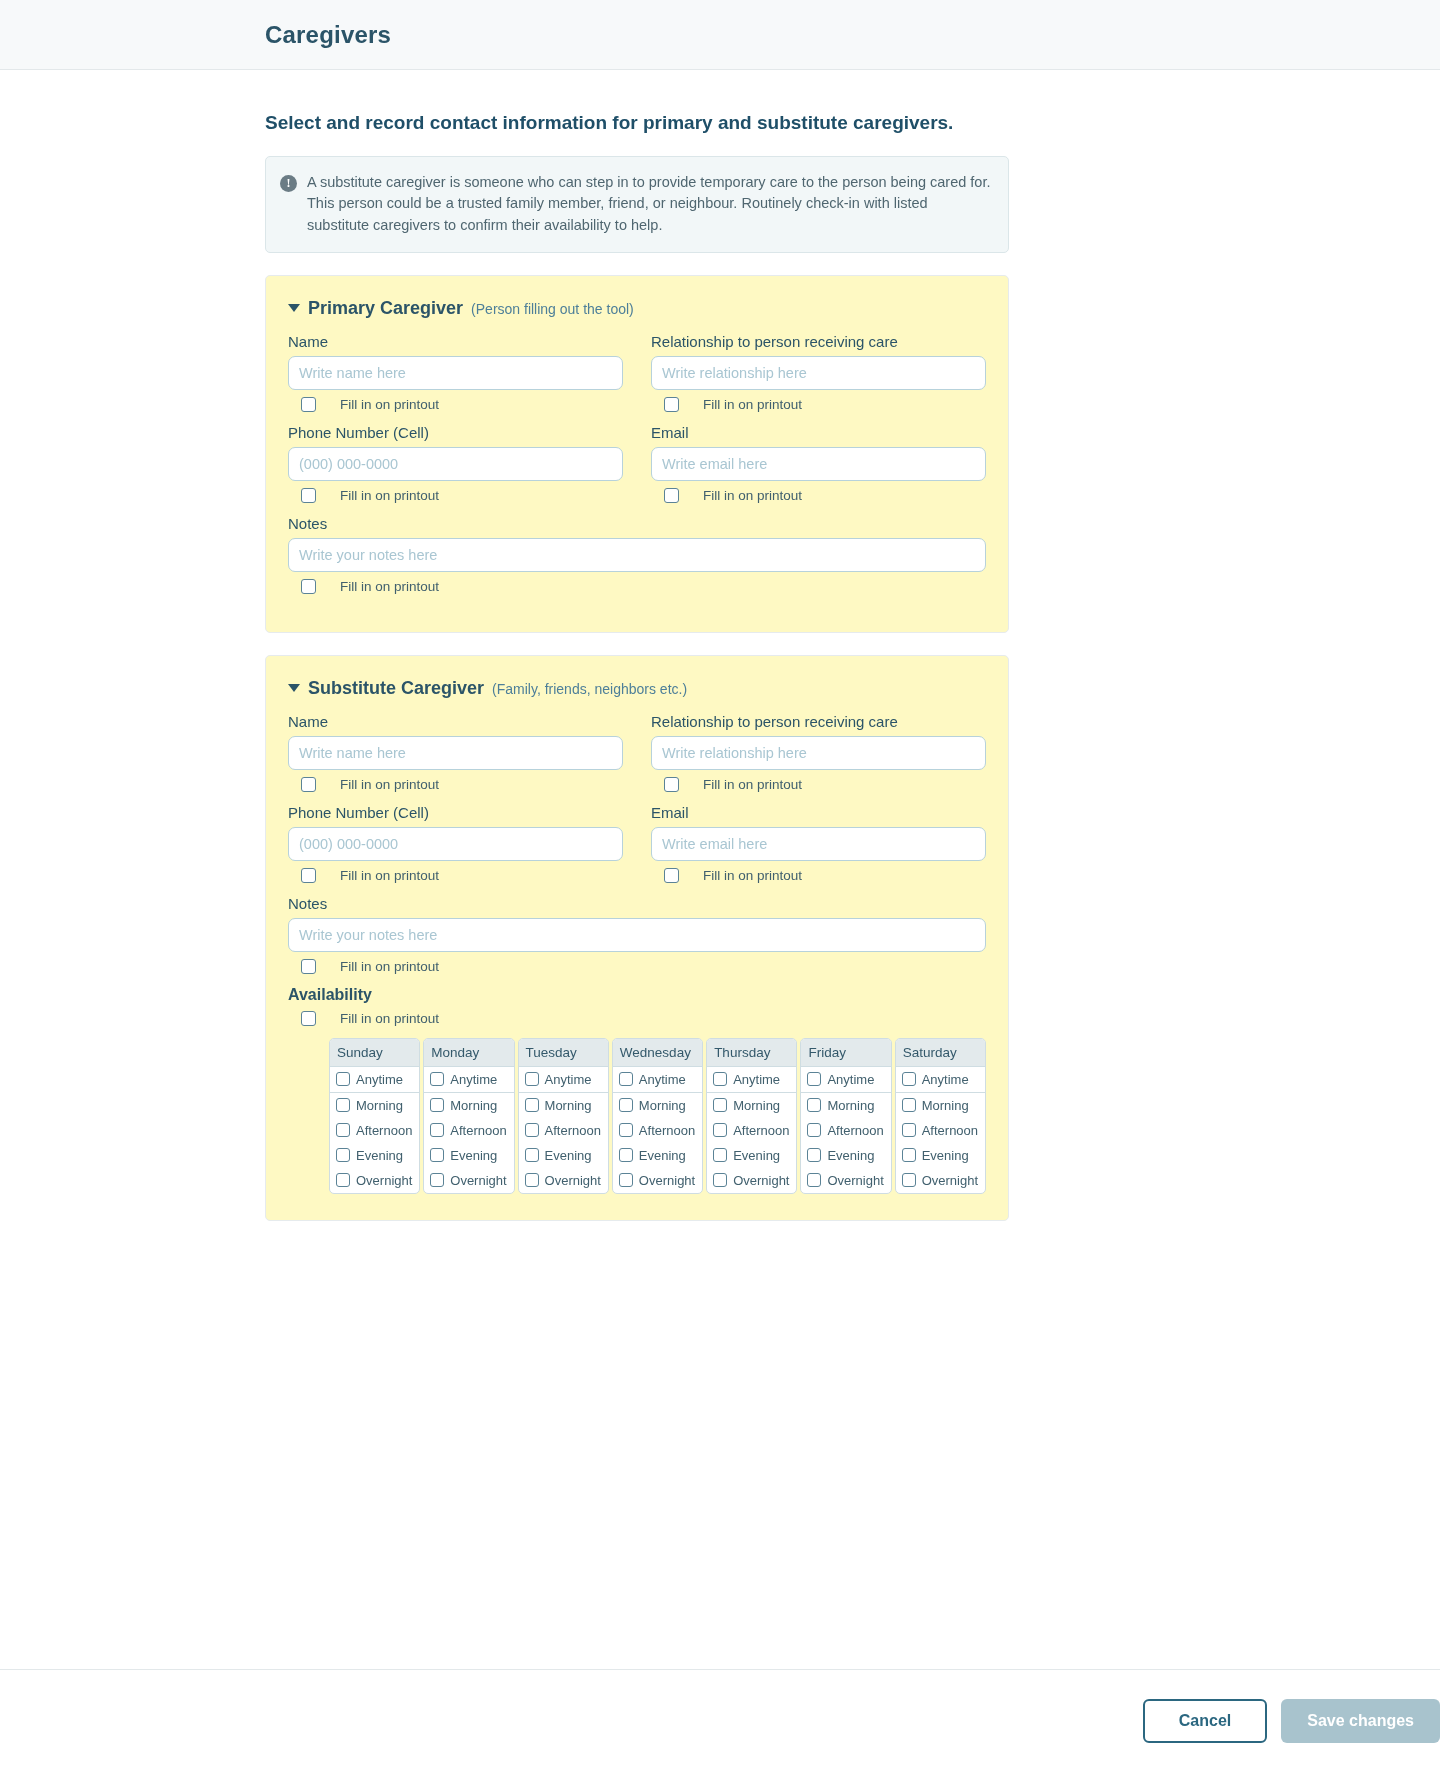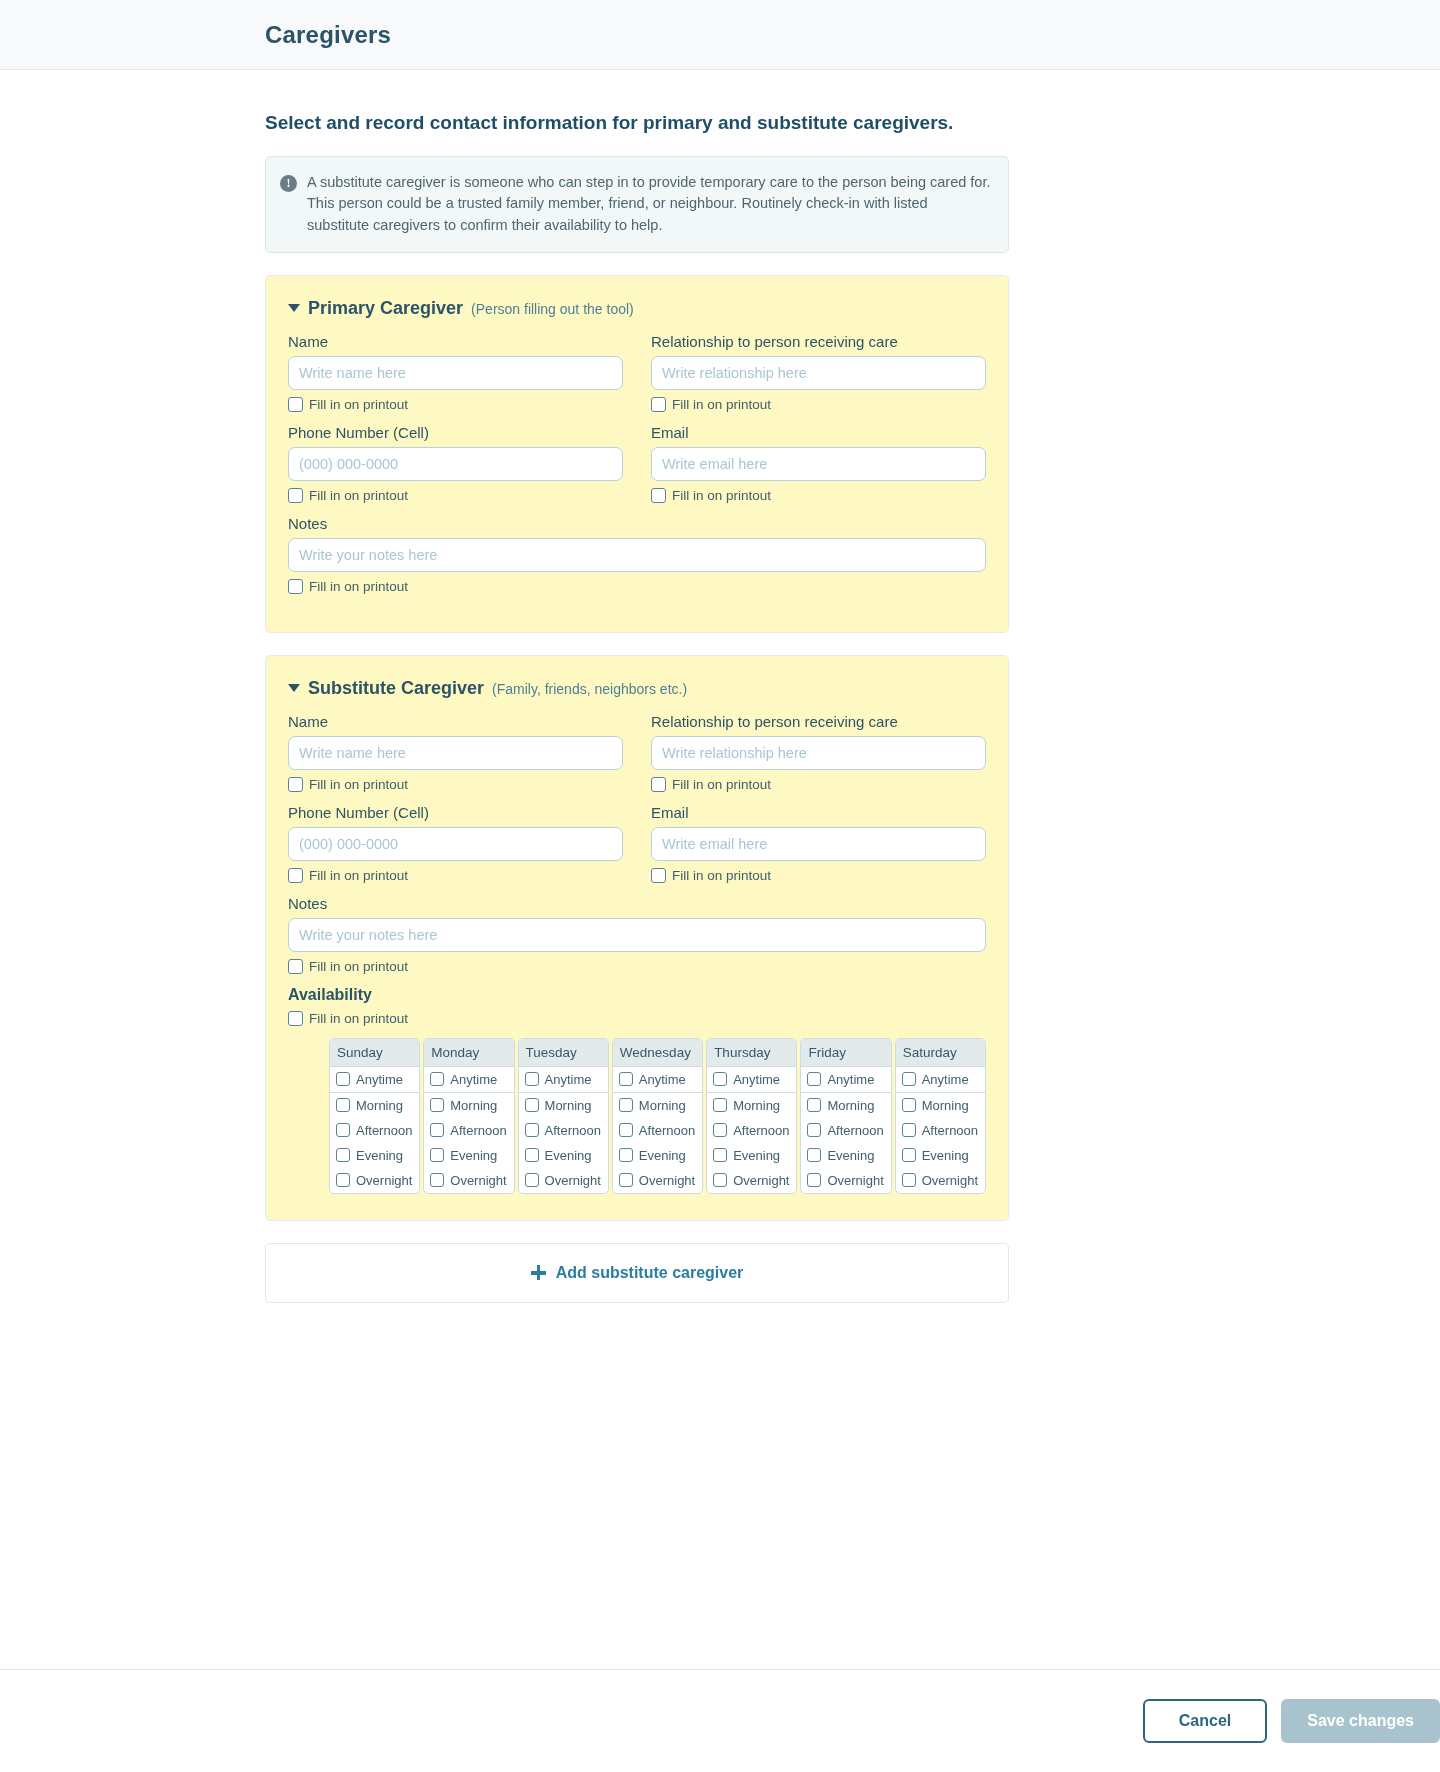--- a/index.html
+++ b/index.html
@@ -92,22 +92,22 @@
     width: 100%; height: 34px;
     border: 1px solid #b7d2db;
     border-radius: 7px; background: #fff;
     font-size: 14.5px; color: #2b5468;
     padding: 0 10px;
     font-family: "Liberation Sans", sans-serif;
   }
   .input::placeholder { color: #a9c6d2; }
 
   .checkrow {
-    display: flex; align-items: center; gap: 6px;
-    margin: 7px 0 12px 0;
+    display: flex; align-items: center; gap: 24px;
+    margin: 7px 0 12px 13px;
   }
   .cb {
     width: 15px; height: 15px; flex: 0 0 auto;
     border: 1.6px solid #5b8396;
     border-radius: 3px; background: #fff;
     cursor: pointer;
   }
   .cb-label {
     font-size: 13.5px; color: #41606e;
   }
@@ -472,24 +472,20 @@
             <span>Evening</span>
           </div>
           <div class="slot">
             <span class="cb"></span>
             <span>Overnight</span>
           </div>
         </div>
       </div>
   </div>
 
-  <div class="add-btn">
-    <span class="plus"></span>
-    <span class="add-label">Add substitute caregiver</span>
-  </div>
 
   <div class="spacer"></div>
 </div>
 
 <div class="footer">
   <button class="btn btn-cancel">Cancel</button>
   <button class="btn btn-save">Save changes</button>
 </div>
 
 </body></html>

